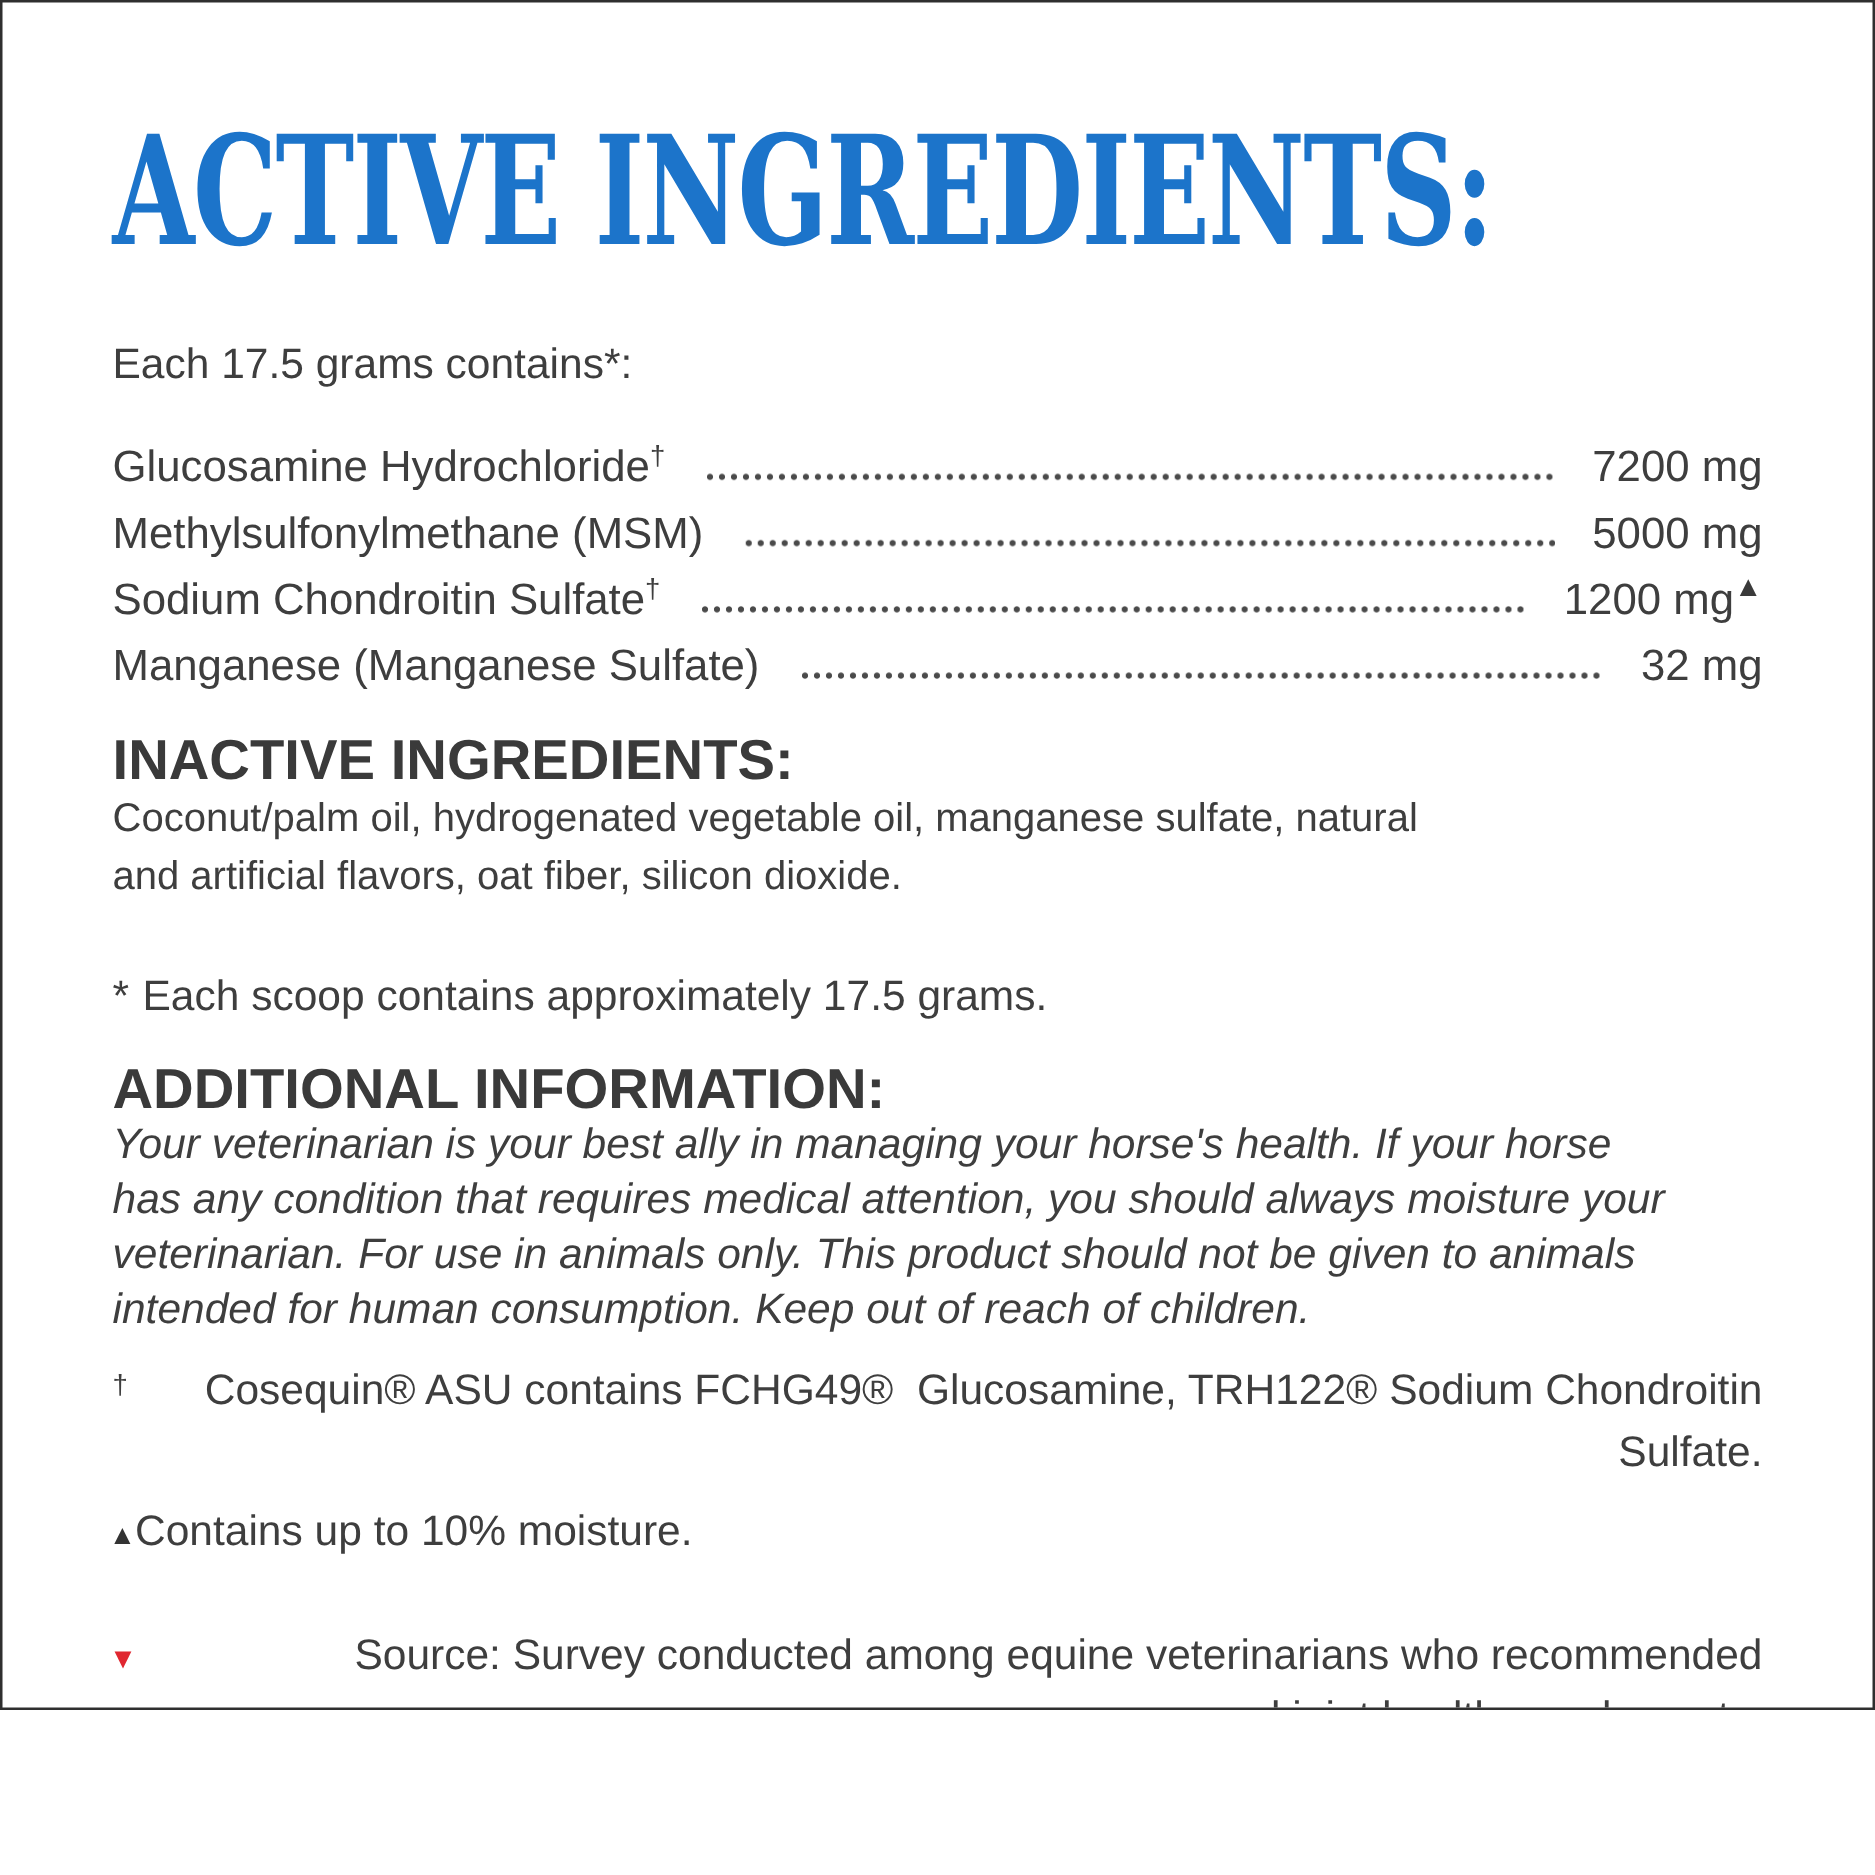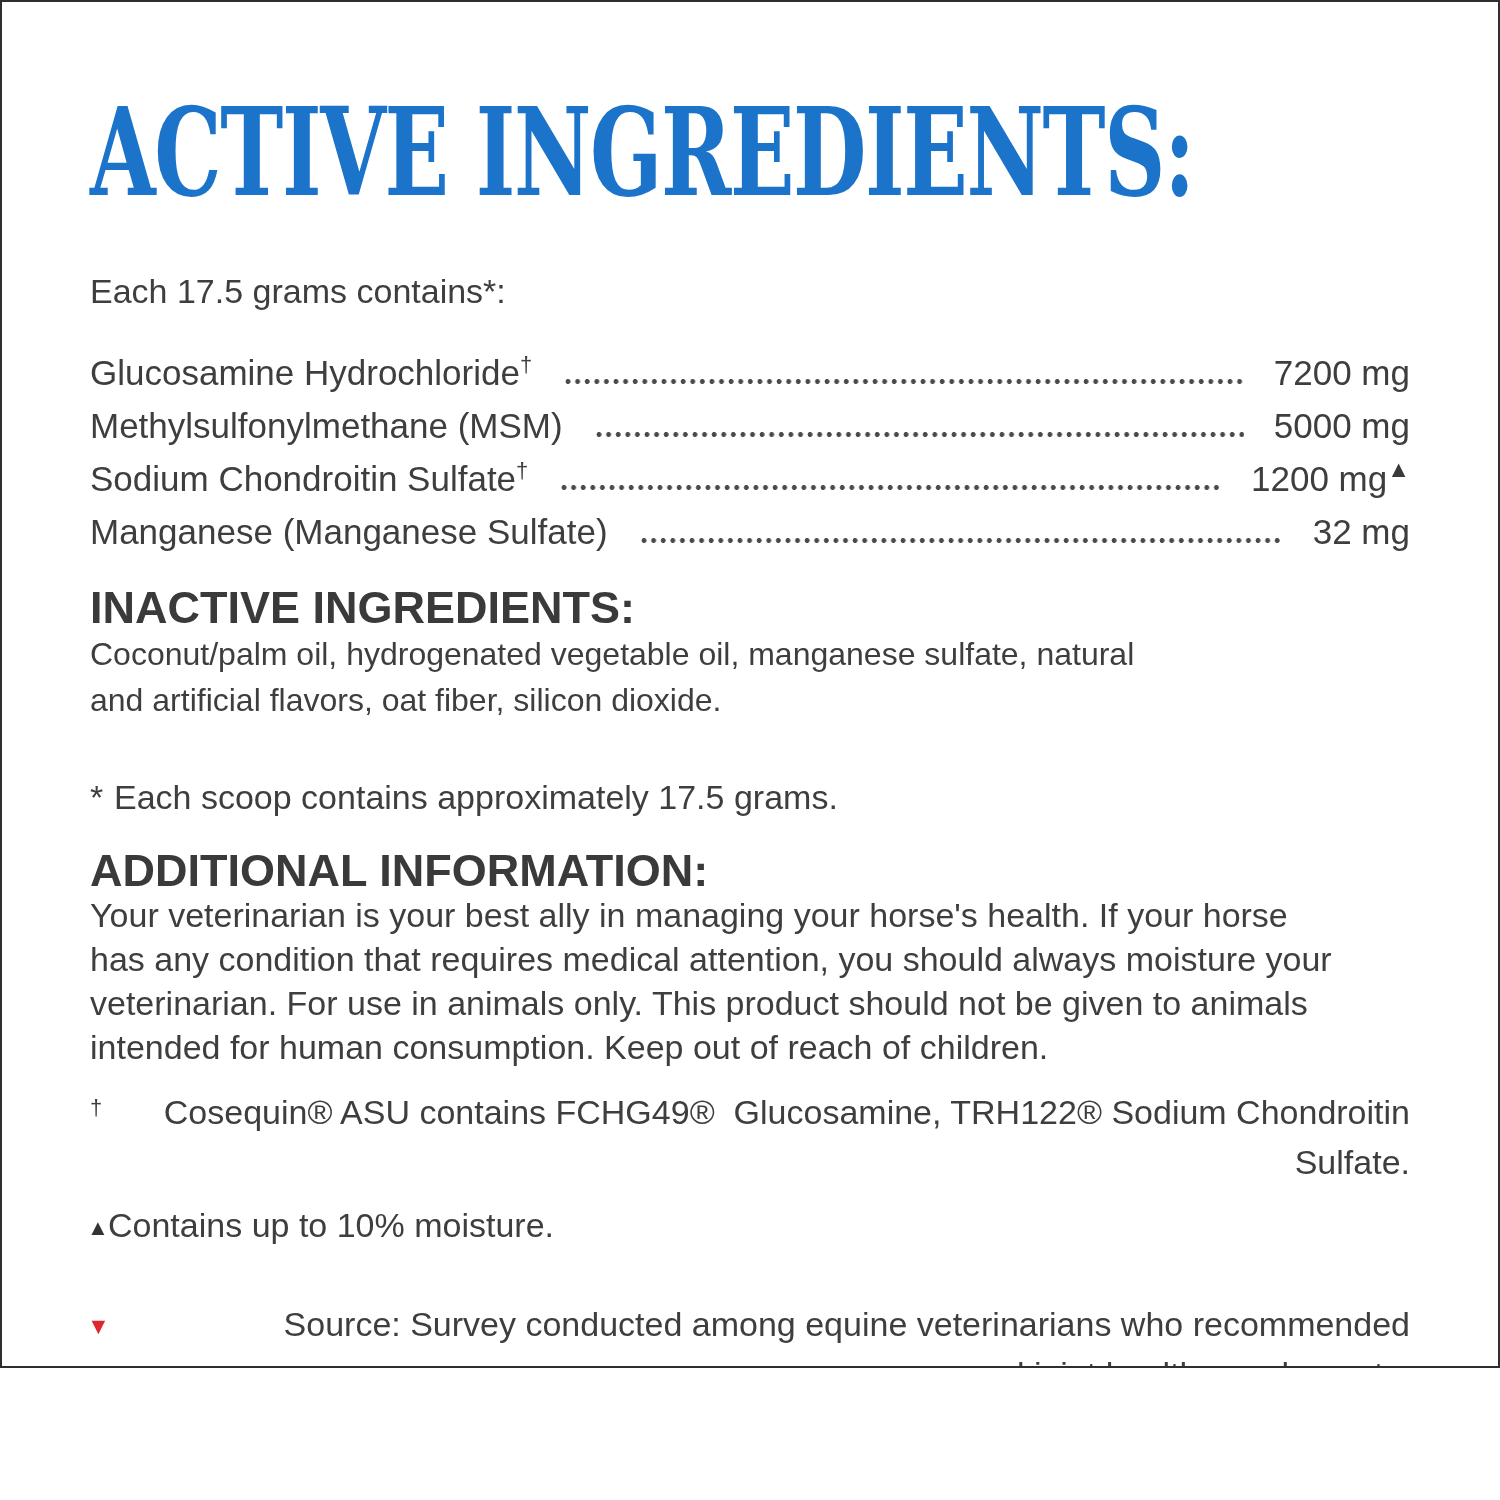--- a/index.html
+++ b/index.html
@@ -52,21 +52,21 @@
     background-size:9.6px 7px;
     background-repeat:repeat-x;
   }
   .amt-sup{font-size:23px;vertical-align:14px;color:#3a3a3a;}
 
   
   .h{font-weight:bold;font-size:45px;line-height:46px;color:#3a3a3a;}
   .h-inactive{margin-top:36px;}
   .p-line{font-size:32px;line-height:46px;white-space:pre-wrap;}
   .h-additional{margin-top:30px;line-height:44px;}
-  .p-line-add{font-size:34px;line-height:44px;white-space:pre-wrap;}
+  .p-line-add{font-size:34px;line-height:44px;white-space:pre-wrap;font-style:italic;}
 
   
   .note{position:relative;padding-left:20px;font-size:34px;}
   .note .sym{position:absolute;left:0;top:0;}
   .scoop-note{margin-top:52px;line-height:44px;padding-left:24px;}
   .scoop-note .sym{font-size:34px;}
   .dagger-note{margin-top:18px;line-height:50px;}
   .dagger-note .sym{font-size:22px;top:-4px;}
   .moisture-note{margin-top:16px;line-height:44px;padding-left:18px;}
   .moisture-note .sym{font-size:22px;top:3px;left:-3px;color:#333333;}

